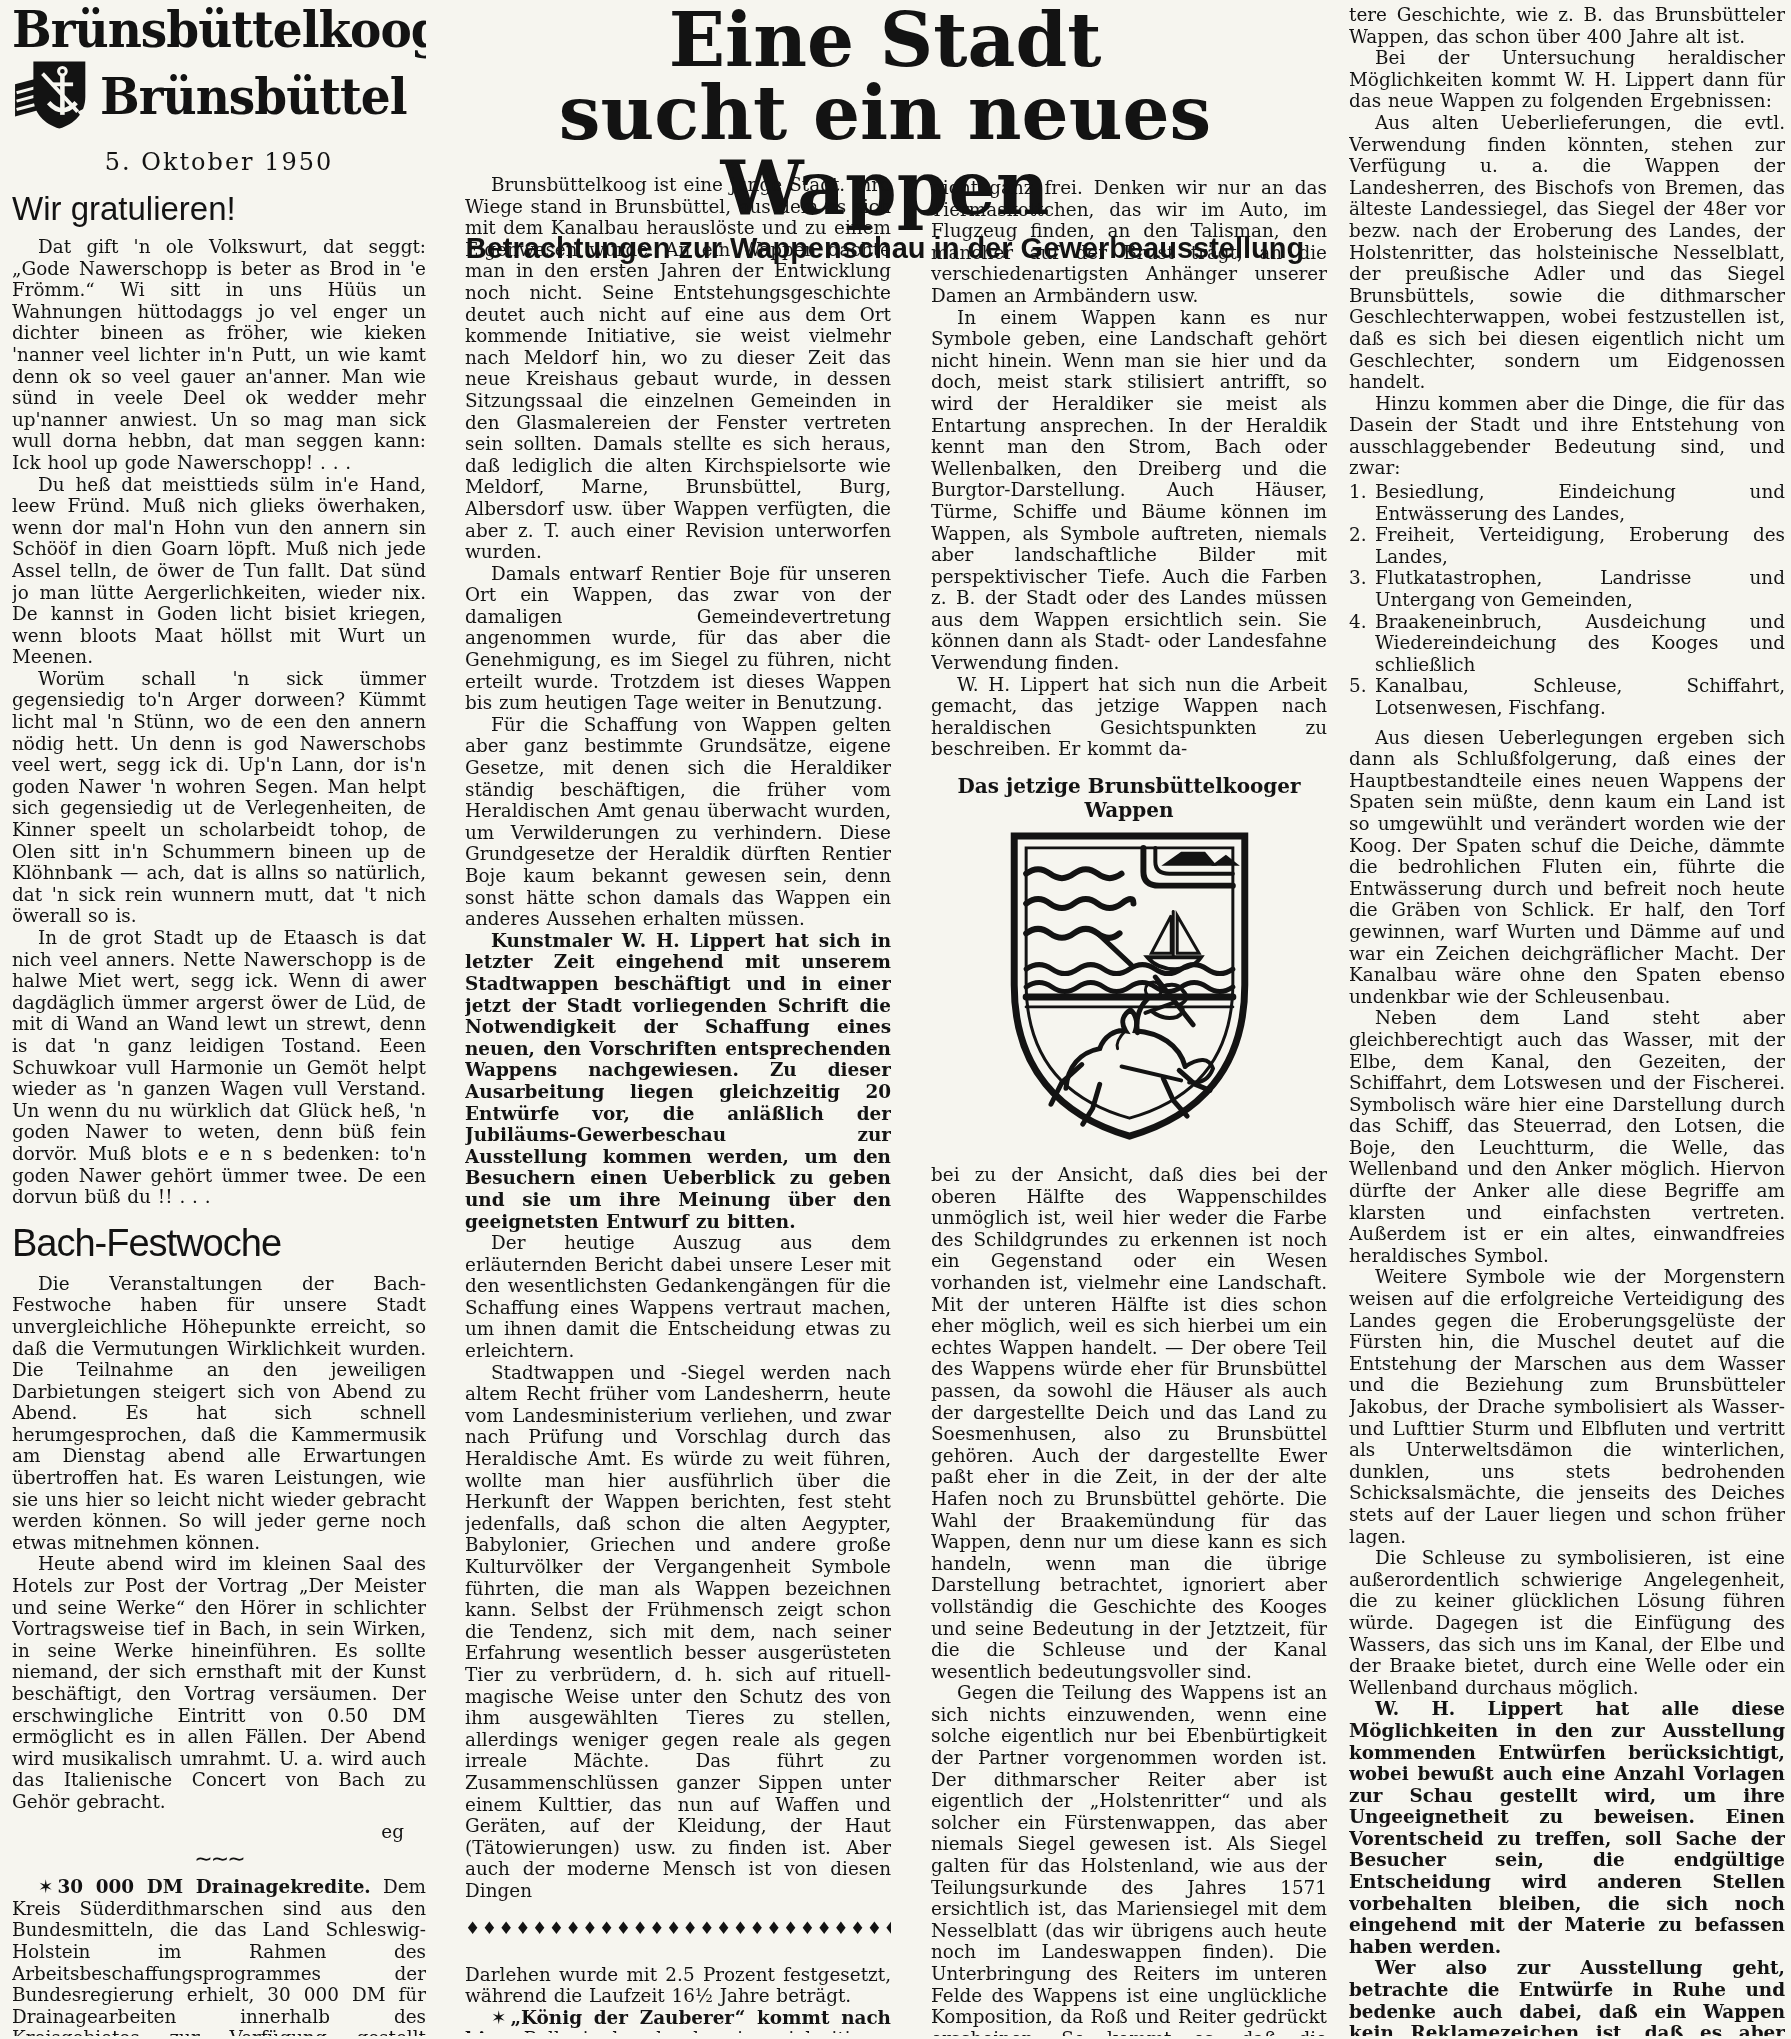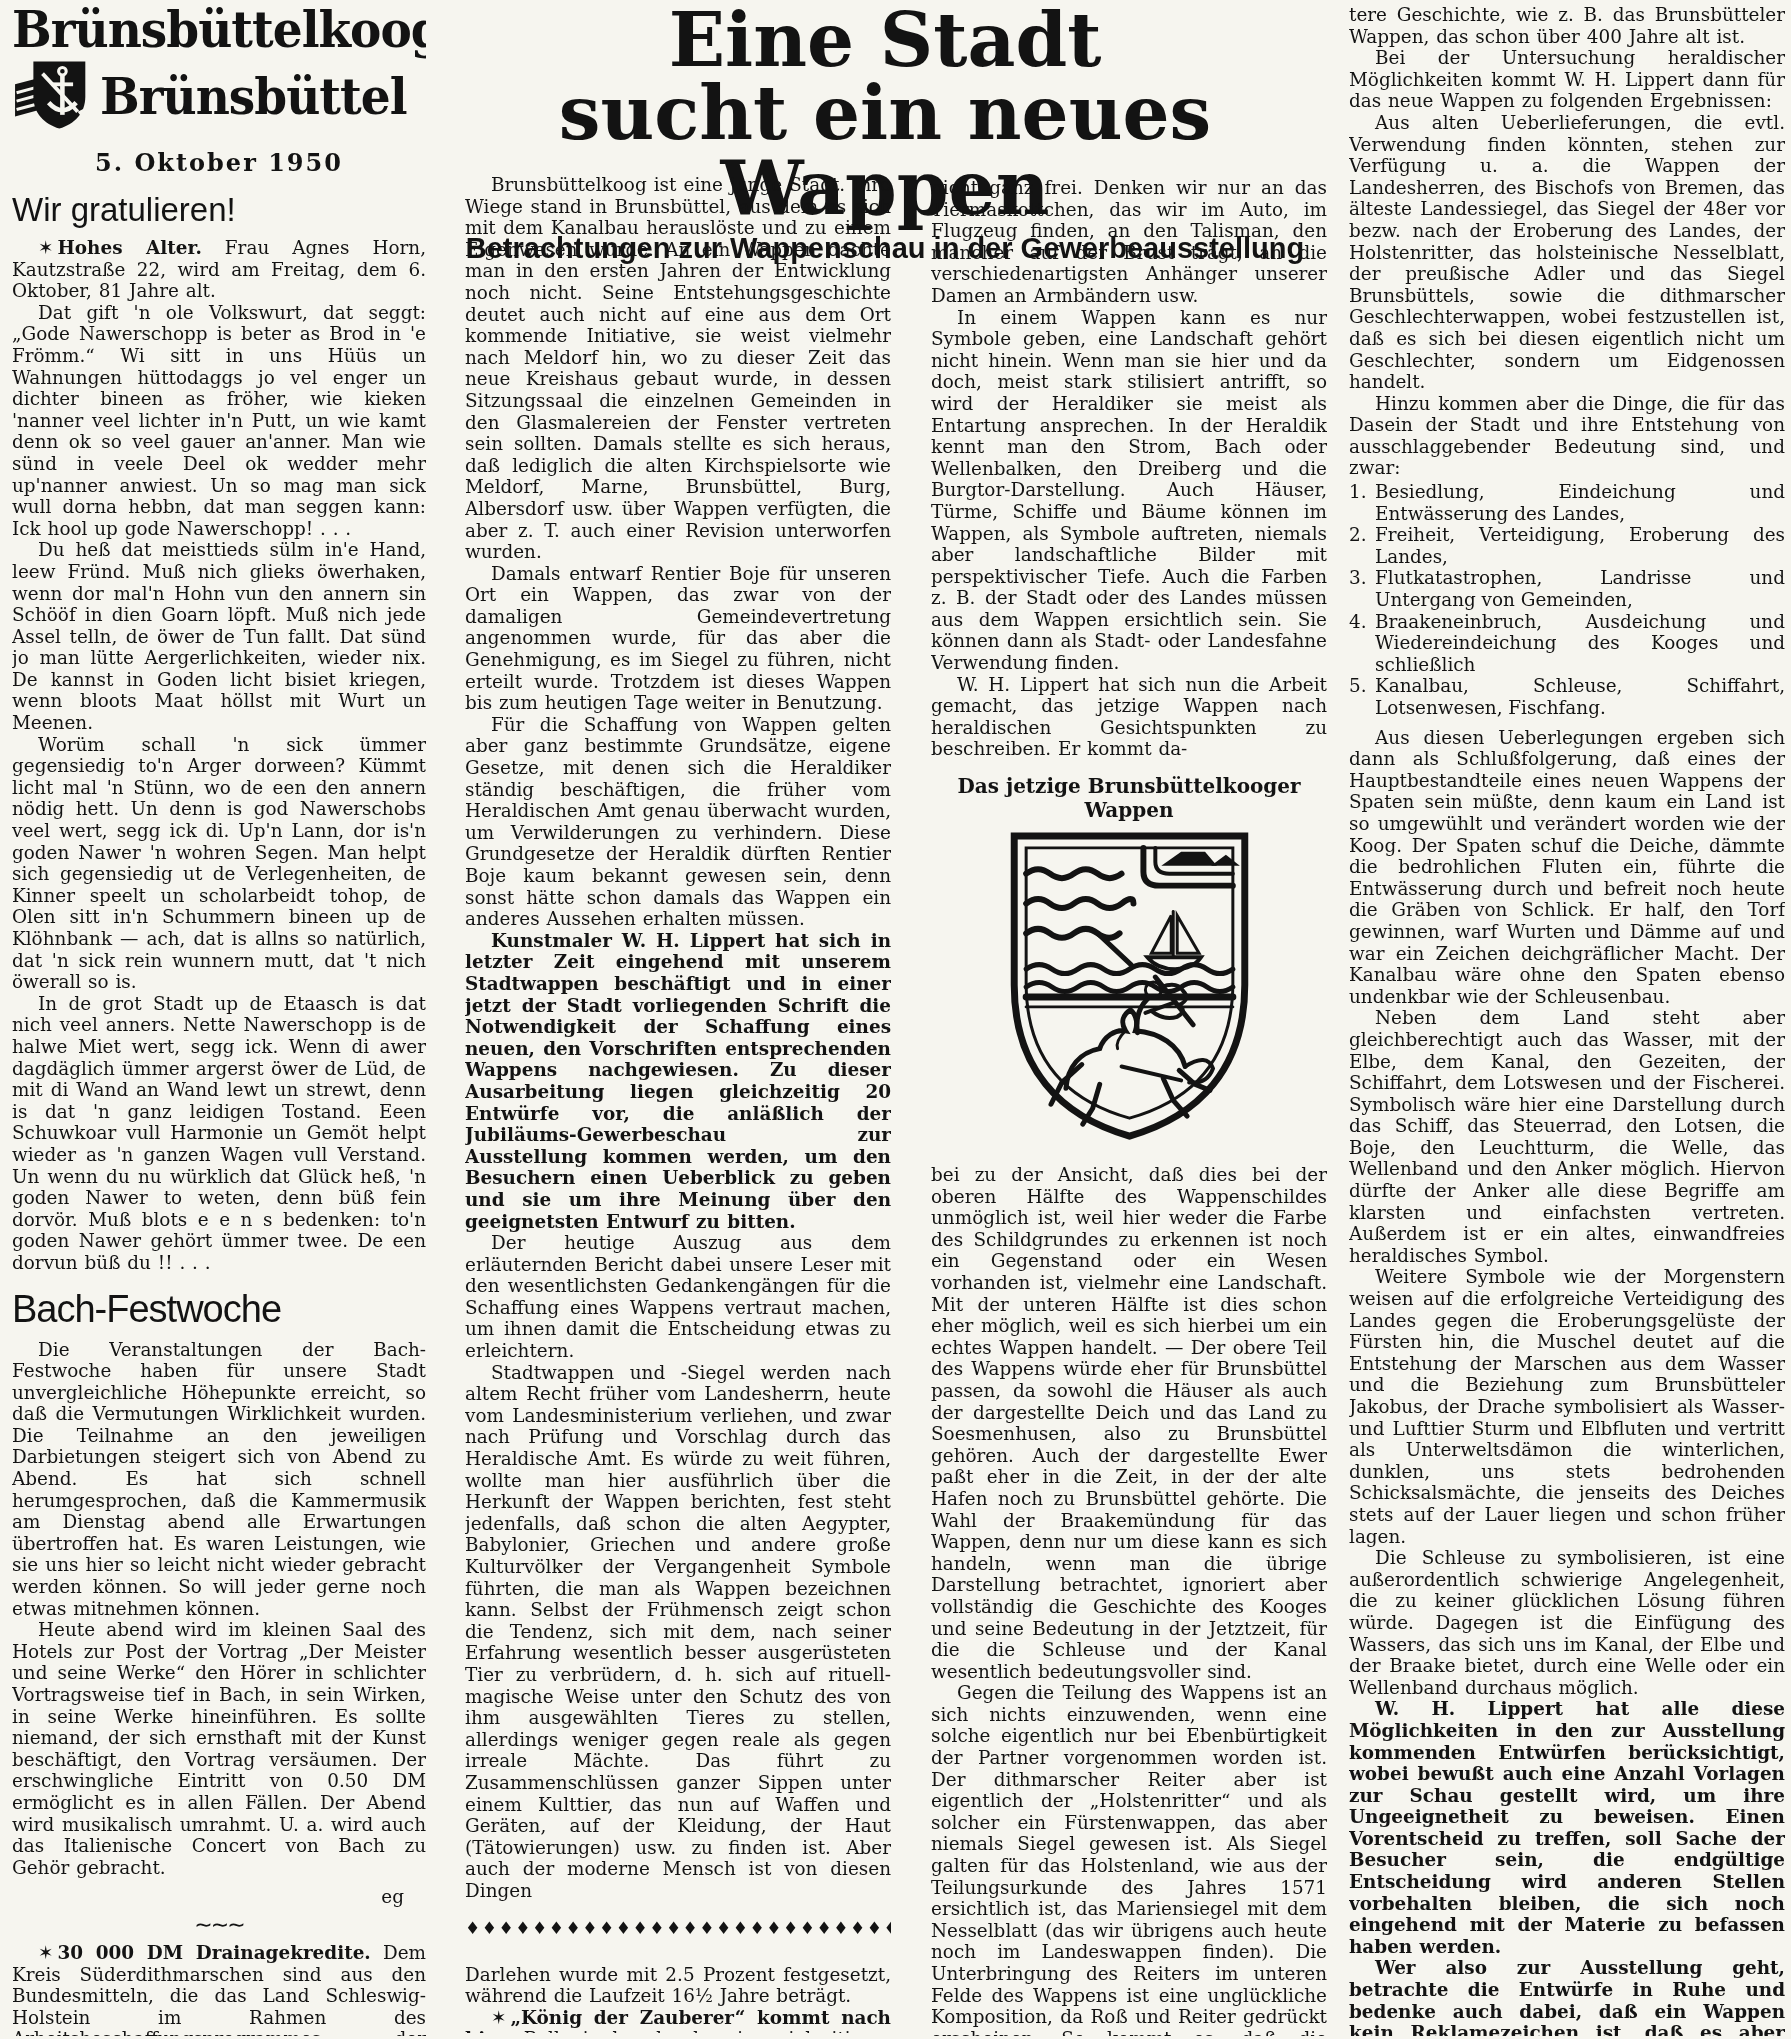--- a/index.html
+++ b/index.html
@@ -19,21 +19,21 @@
   .col1{position:absolute; left:12px;  top:6px;   width:414px; height:2030px; overflow:hidden;}
   .hdr {position:absolute; left:438px; top:2px;   width:894px; height:169px;}
   .col2{position:absolute; left:465px; top:174px; width:426px; height:1859px; overflow:hidden;}
   .col3{position:absolute; left:931px; top:177px; width:396px; height:1859px; overflow:hidden;}
   .col4{position:absolute; left:1349px;top:4px;   width:436px; height:2032px; overflow:hidden;}
   
   .masthead{margin-bottom:6px;}
   .mast-line1{font-weight:bold; font-size:47px; line-height:48px; text-align:center; letter-spacing:-1px; transform:scaleY(1.08);}
   .mast-row{display:flex; align-items:center; justify-content:flex-start; gap:4px; margin-top:2px;}
   .mast-line2{font-weight:bold; font-size:47px; line-height:50px; letter-spacing:-1px; transform:scaleY(1.08);}
-  .mast-date{text-align:center; font-weight:bold; font-size:24px; margin:10px 0 14px 0; letter-spacing:2px;}
+  .mast-date{text-align:center; font-weight:normal; font-size:24px; margin:10px 0 14px 0; letter-spacing:2px;}
   
   .lhead{font-family:"Liberation Sans","DejaVu Sans",sans-serif; font-weight:normal; text-align:left; margin:14px 0 8px 0;}
   .lhead.h1{font-size:33px;}
   .lhead.h2{font-size:38px; letter-spacing:-1px;}
   
   .headline{font-weight:bold; text-align:center; font-size:74px; line-height:74px; letter-spacing:0px; margin:0; transform:scaleY(1.02);}
   .subtitle{font-family:"Liberation Sans","DejaVu Sans",sans-serif; font-weight:bold; text-align:center; font-size:29px; margin:8px 0 0 0;}
   
   .wavy{ text-align:center; font-size:22px; letter-spacing:-2px; line-height:14px; margin:10px 0; font-family:"DejaVu Sans",sans-serif;}
   .diamonds{white-space:nowrap; overflow:hidden; font-size:17px; letter-spacing:1.5px; margin:16px 0 26px 0; text-align:center; font-family:"DejaVu Sans",sans-serif;}
@@ -69,21 +69,20 @@
             <path d="M40,22 L86,72" stroke="#f6f5ef" stroke-width="5"></path>
             <path d="M86,72 l8,-4 l-2,12 z" fill="#f6f5ef"></path>
           </svg>
         </span>
         <span class="mast-line2">Brünsbüttel</span>
       </div>
       <div class="mast-date">5. Oktober 1950</div>
     </div>
 
     <div class="lhead h1">Wir gratulieren!</div>
-    <p class="bt"><span class="star">✶</span><b>Hohes Alter.</b> <span>Frau Agnes Horn, Kautzstraße 22, wird am Freitag, dem 6. Oktober, 81 Jahre alt.</span></p>
 
     <p class="bt">Dat gift 'n ole Volkswurt, dat seggt: „Gode Nawerschopp is beter as Brod in 'e Frömm.“ Wi sitt in uns Hüüs un Wahnungen hüttodaggs jo vel enger un dichter bineen as fröher, wie kieken 'nanner veel lichter in'n Putt, un wie kamt denn ok so veel gauer an'anner. Man wie sünd in veele Deel ok wedder mehr up'nanner anwiest. Un so mag man sick wull dorna hebbn, dat man seggen kann: Ick hool up gode Nawerschopp! . . .</p>
     <p class="bt">Du heß dat meisttieds sülm in'e Hand, leew Fründ. Muß nich glieks öwerhaken, wenn dor mal'n Hohn vun den annern sin Schööf in dien Goarn löpft. Muß nich jede Assel telln, de öwer de Tun fallt. Dat sünd jo man lütte Aergerlichkeiten, wieder nix. De kannst in Goden licht bisiet kriegen, wenn bloots Maat höllst mit Wurt un Meenen.</p>
     <p class="bt">Worüm schall 'n sick ümmer gegensiedig to'n Arger dorween? Kümmt licht mal 'n Stünn, wo de een den annern nödig hett. Un denn is god Nawerschobs veel wert, segg ick di. Up'n Lann, dor is'n goden Nawer 'n wohren Segen. Man helpt sich gegensiedig ut de Verlegenheiten, de Kinner speelt un scholarbeidt tohop, de Olen sitt in'n Schummern bineen up de Klöhnbank — ach, dat is allns so natürlich, dat 'n sick rein wunnern mutt, dat 't nich öwerall so is.</p>
     <p class="bt">In de grot Stadt up de Etaasch is dat nich veel anners. Nette Nawerschopp is de halwe Miet wert, segg ick. Wenn di awer dagdäglich ümmer argerst öwer de Lüd, de mit di Wand an Wand lewt un strewt, denn is dat 'n ganz leidigen Tostand. Eeen Schuwkoar vull Harmonie un Gemöt helpt wieder as 'n ganzen Wagen vull Verstand. Un wenn du nu würklich dat Glück heß, 'n goden Nawer to weten, denn büß fein dorvör. Muß blots e e n s bedenken: to'n goden Nawer gehört ümmer twee. De een dorvun büß du !! . . .</p>
 
     <div class="lhead h2">Bach-Festwoche</div>
     <p class="bt">Die Veranstaltungen der Bach-Festwoche haben für unsere Stadt unvergleichliche Höhepunkte erreicht, so daß die Vermutungen Wirklichkeit wurden. Die Teilnahme an den jeweiligen Darbietungen steigert sich von Abend zu Abend. Es hat sich schnell herumgesprochen, daß die Kammermusik am Dienstag abend alle Erwartungen übertroffen hat. Es waren Leistungen, wie sie uns hier so leicht nicht wieder gebracht werden können. So will jeder gerne noch etwas mitnehmen können.</p>
     <p class="bt">Heute abend wird im kleinen Saal des Hotels zur Post der Vortrag „Der Meister und seine Werke“ den Hörer in schlichter Vortragsweise tief in Bach, in sein Wirken, in seine Werke hineinführen. Es sollte niemand, der sich ernsthaft mit der Kunst beschäftigt, den Vortrag versäumen. Der erschwingliche Eintritt von 0.50 DM ermöglicht es in allen Fällen. Der Abend wird musikalisch umrahmt. U. a. wird auch das Italienische Concert von Bach zu Gehör gebracht.</p>
     <p class="sign">eg</p>

